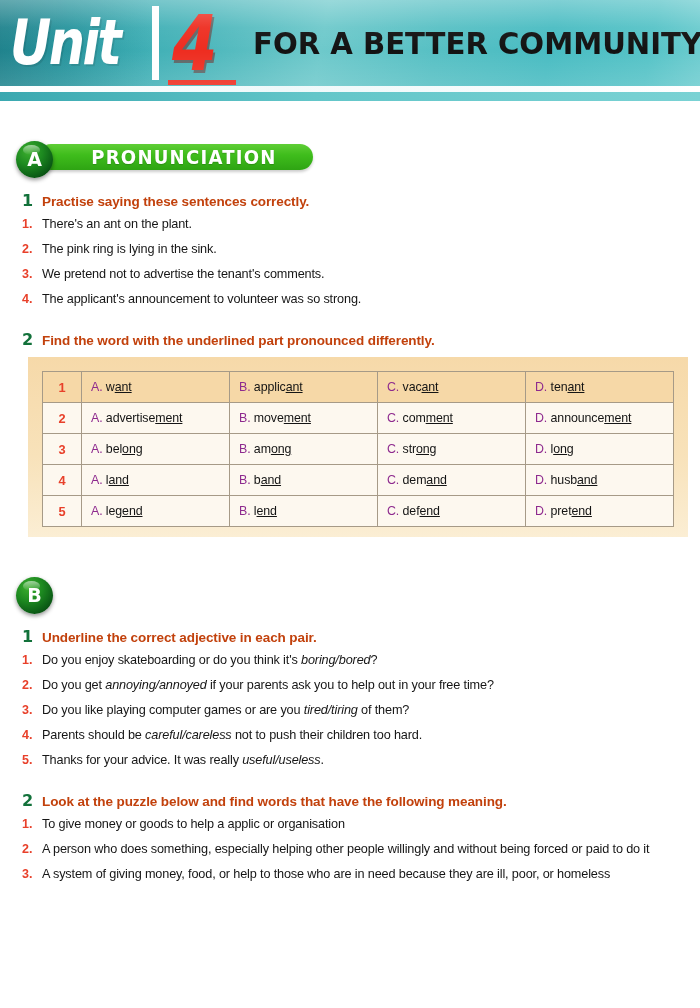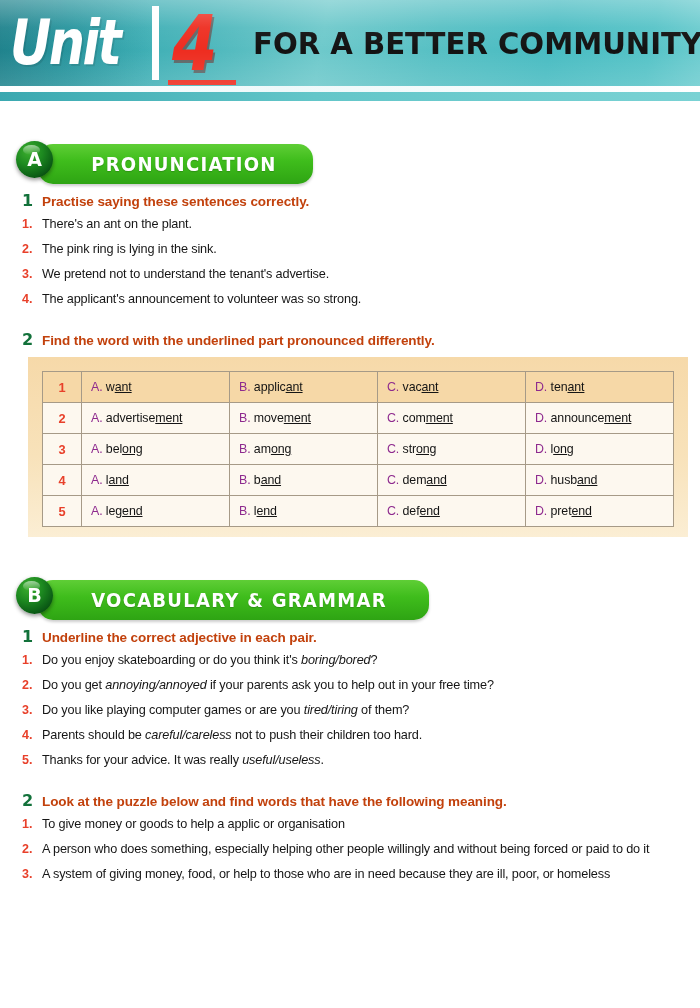--- a/index.html
+++ b/index.html
@@ -127,21 +127,21 @@
   
   .section-head {
     position: relative;
     height: 36px;
     margin-left: 16px;
   }
   .section-pill {
     position: absolute;
     left: 22px;
     top: 3px;
-    height: 40px;
+    height: 26px;
     border-radius: 15px;
     background: linear-gradient(180deg, #5fce36 0%, #3fbd1c 42%, #2ea413 100%);
     display: flex;
     align-items: center;
     box-shadow: 0 2px 3px rgba(0,0,0,0.20);
   }
   .section-pill-label {
     font-family: "DejaVu Sans", sans-serif;
     font-size: 19px;
     font-weight: 700;
@@ -317,21 +317,21 @@
   <div class="qitem">
     <span class="qnum">1.</span>
     <span class="qtext">There's an ant on the plant.</span>
   </div>
   <div class="qitem">
     <span class="qnum">2.</span>
     <span class="qtext"> The pink ring is lying in the sink.</span>
   </div>
   <div class="qitem">
     <span class="qnum">3.</span>
-    <span class="qtext">We pretend not to understand the tenant's advertise.</span>
+    <span class="qtext">We pretend not to advertise the tenant's comments.</span>
   </div>
   <div class="qitem">
     <span class="qnum">4.</span>
     <span class="qtext">The applicant's announcement to volunteer was so strong.</span>
   </div>
 </div>
 
 <div class="gap-sm"></div>
 
 <div class="exercise-head">
@@ -377,23 +377,20 @@
           <td><span class="opt-letter">C. </span><span>def<span class="u">end</span></span></td>
           <td><span class="opt-letter">D. </span><span>pret<span class="u">end</span></span></td>
         </tr>
       </tbody>
   </table>
 </div>
 
 <div class="gap-lg"></div>
 
 <div class="section-head">
-  <div class="section-pill">
-    <span class="section-pill-label">VOCABULARY &amp; GRAMMAR</span>
-  </div>
   <div class="section-badge">
     <span class="section-badge-letter">B</span>
   </div>
 </div>
 
 <div class="gap-sm"></div>
 
 <div class="exercise-head">
   <span class="exercise-num">1</span>
   <span class="exercise-title">Underline the correct adjective in each pair.</span>

